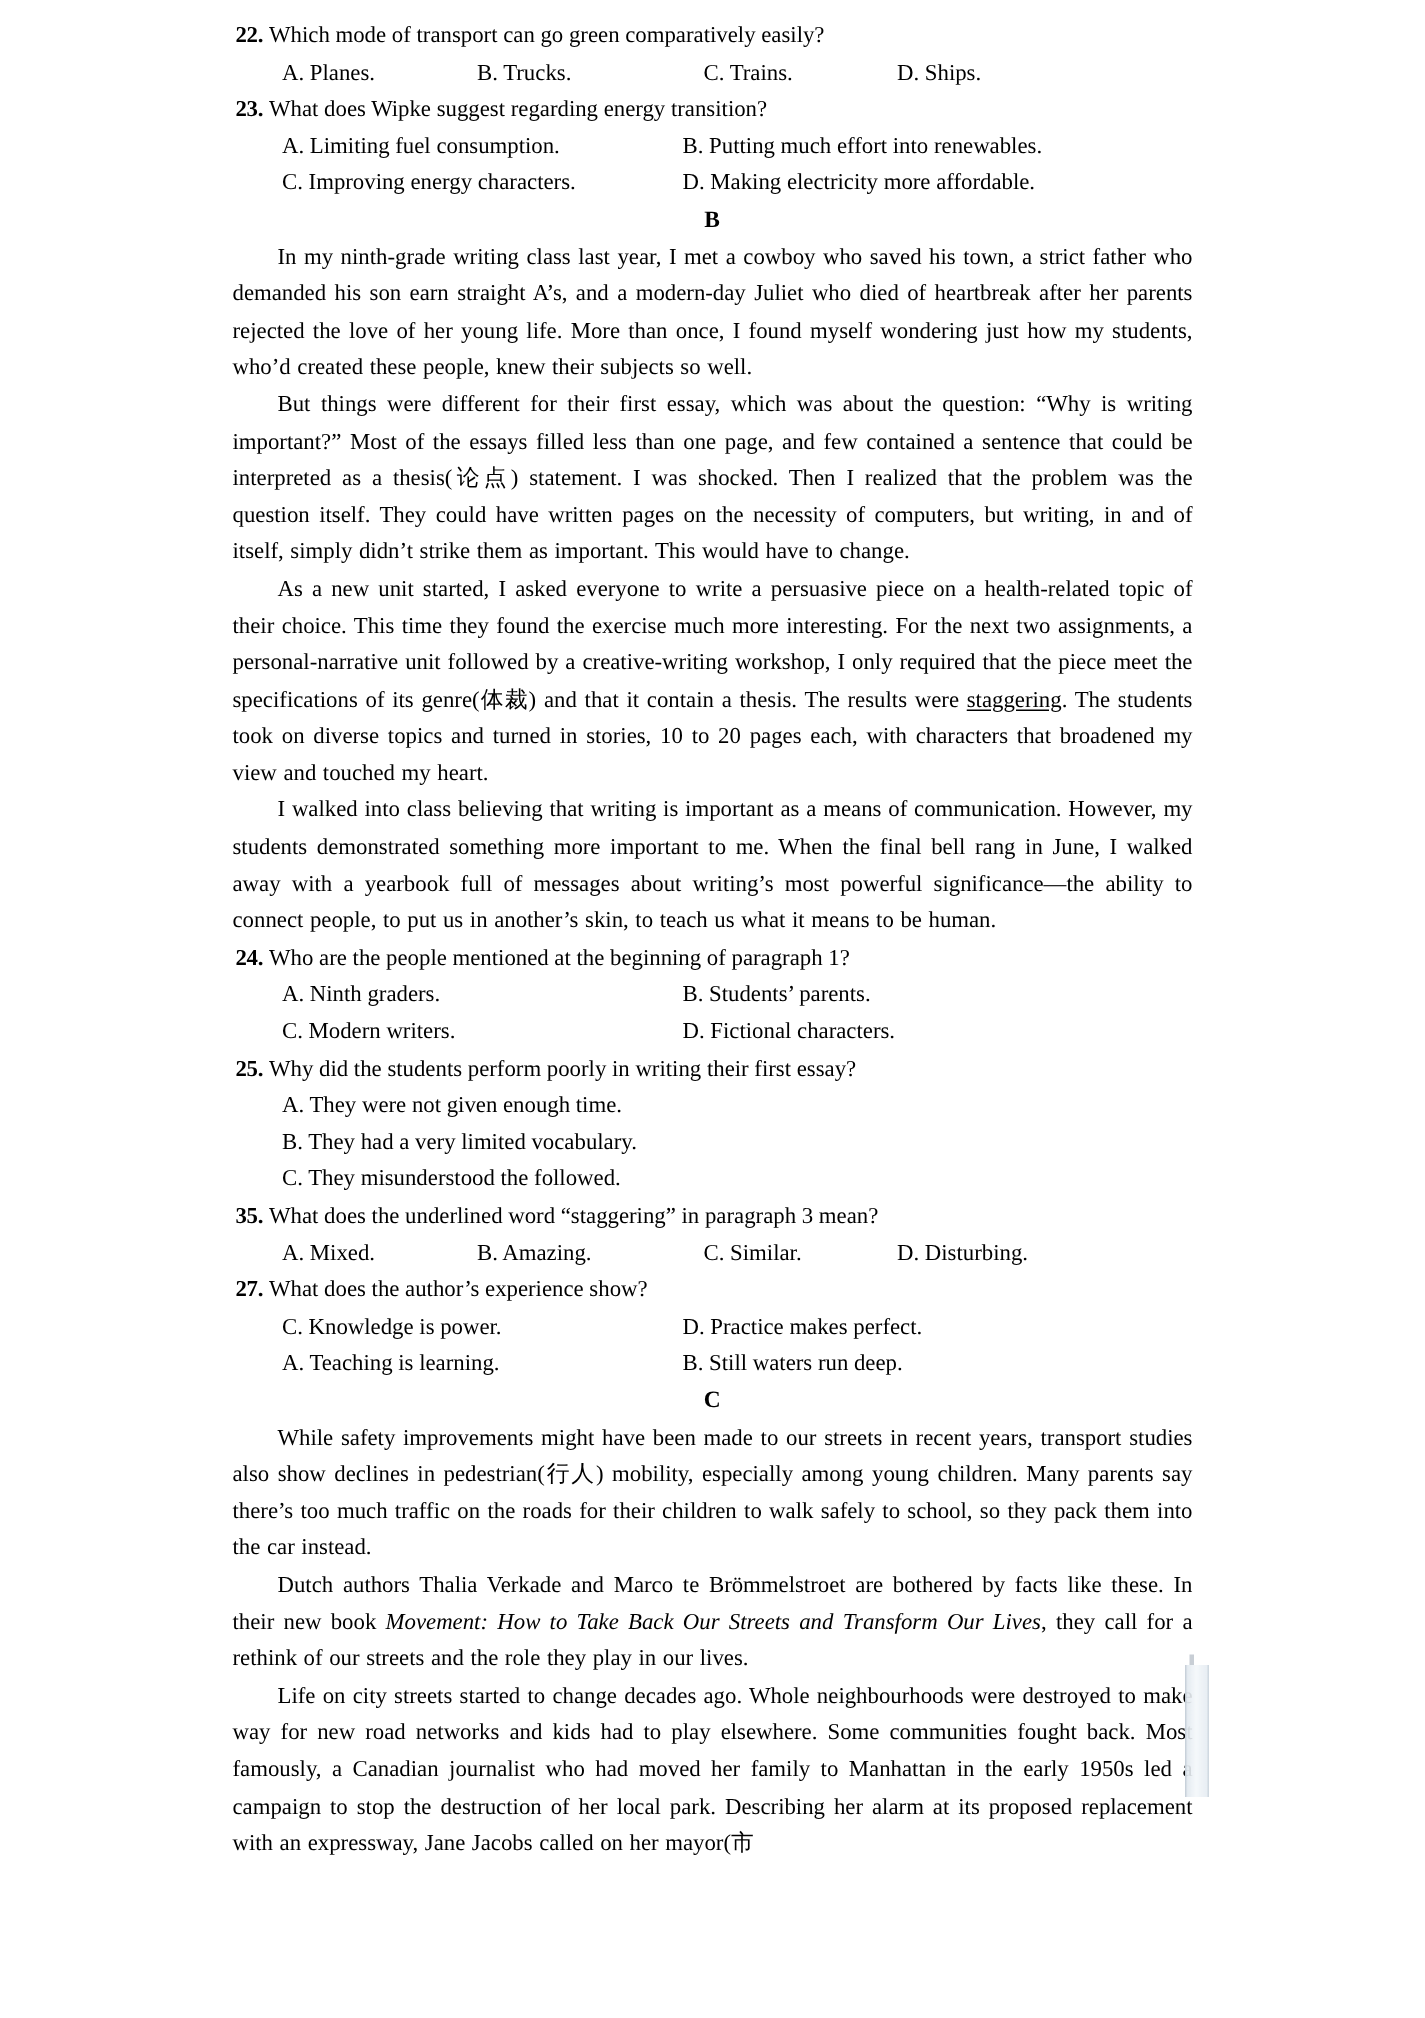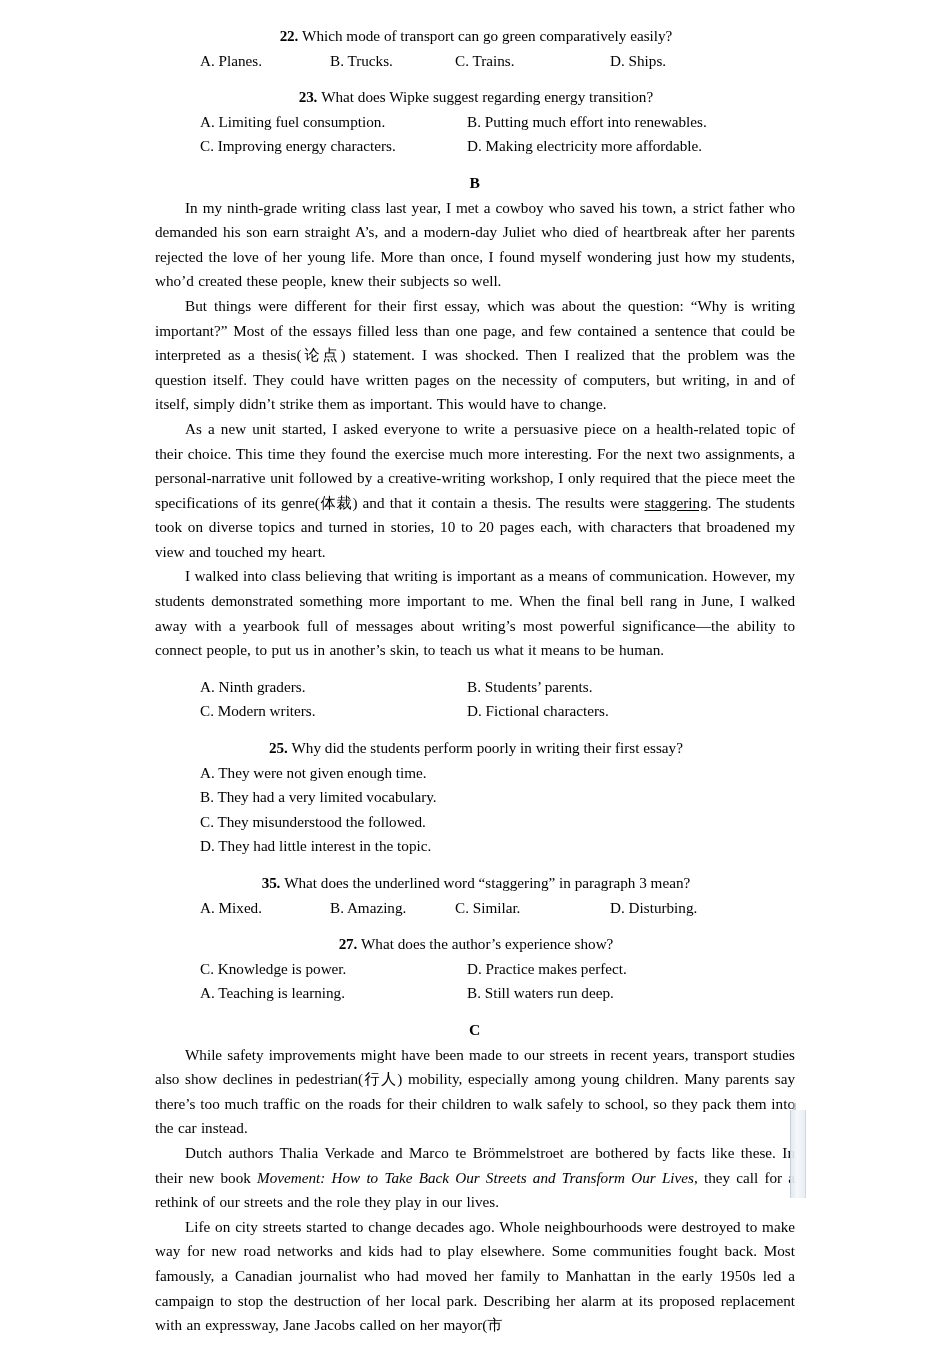--- a/index.html
+++ b/index.html
@@ -21,23 +21,22 @@
     position: absolute;
     left: 155px;
     top: 12px;
     width: 640px;
     font-size: 15.2px;
     line-height: 24.6px;
   }
 
   
   .q {
-    margin: 12px;
+    margin: 0;
     padding: 0;
-    text-align: center;
   }
   .q-stem {
     display: block;
     text-indent: 0;
     white-space: nowrap;
     margin-left: 2px;
   }
   .q-num {
     font-weight: bold;
     letter-spacing: -0.2px;
@@ -52,21 +51,21 @@
     white-space: nowrap;
   }
   .opt {
     position: absolute;
     top: 0;
     white-space: nowrap;
   }
   
   .c4-a { left: 33px; }
   .c4-b { left: 163px; }
-  .c4-c { left: 288px; }
+  .c4-c { left: 314px; }
   .c4-d { left: 443px; }
   
   .c2-a { left: 33px; }
   .c2-b { left: 300px; }
   
   .c1 { left: 33px; }
 
   
   .sec-letter {
     text-align: center;
@@ -145,43 +144,41 @@
 
   <p class="para"><span>In my ninth-grade writing class last year, I met a cowboy who saved his town, a strict father who demanded his son earn straight A’s, and a modern-day Juliet who died of heartbreak after her parents rejected the love of her young life. More than once, I found myself wondering just how my students, who’d created these people, knew their subjects so well.</span></p>
 
   <p class="para"><span>But things were different for their first essay, which was about the question: “Why is writing important?” Most of the essays filled less than one page, and few contained a sentence that could be interpreted as a thesis(论点) statement. I was shocked. Then I realized that the problem was the question itself. They could have written pages on the necessity of computers, but writing, in and of itself, simply didn’t strike them as important. This would have to change.</span></p>
 
   <p class="para"><span>As a new unit started, I asked everyone to write a persuasive piece on a health-related topic of their choice. This time they found the exercise much more interesting. For the next two assignments, a personal-narrative unit followed by a creative-writing workshop, I only required that the piece meet the specifications of its genre(体裁) and that it contain a thesis. The results were </span><u class="ul">staggering</u><span>. The students took on diverse topics and turned in stories, 10 to 20 pages each, with characters that broadened my view and touched my heart.</span></p>
 
   <p class="para"><span>I walked into class believing that writing is important as a means of communication. However, my students demonstrated something more important to me. When the final bell rang in June, I walked away with a yearbook full of messages about writing’s most powerful significance—the ability to connect people, to put us in another’s skin, to teach us what it means to be human.</span></p>
 
   <div class="q">
+    <div class="q-stem"><span class="q-num">24</span><span class="q-num-dot">.</span>&nbsp;<span>Who are the people mentioned at the beginning of paragraph 1?</span></div>
     <div class="opts">
       <span class="opt c2-a">A. Ninth graders.</span>
       <span class="opt c2-b">B. Students’ parents.</span>
     </div>
     <div class="opts">
       <span class="opt c2-a">C. Modern writers.</span>
       <span class="opt c2-b">D. Fictional characters.</span>
     </div>
   </div>
 
   <div class="q">
     <div class="q-stem"><span class="q-num">25</span><span class="q-num-dot">.</span>&nbsp;<span>Why did the students perform poorly in writing their first essay?</span></div>
     <div class="opts">
       <span class="opt c1">A. They were not given enough time.</span>
     </div>
     <div class="opts">
       <span class="opt c1">B. They had a very limited vocabulary.</span>
     </div>
     <div class="opts">
       <span class="opt c1">C. They misunderstood the followed.</span>
-    </div>
-    <div class="opts">
-      <span class="opt c1">D. They had little interest in the topic.</span>
     </div>
   </div>
 
   <div class="q">
     <div class="q-stem"><span class="q-num">35</span><span class="q-num-dot">.</span>&nbsp;<span>What does the underlined word “staggering” in paragraph 3 mean?</span></div>
     <div class="opts">
       <span class="opt c4-a">A. Mixed.</span>
       <span class="opt c4-b">B. Amazing.</span>
       <span class="opt c4-c">C. Similar.</span>
       <span class="opt c4-d">D. Disturbing.</span>

